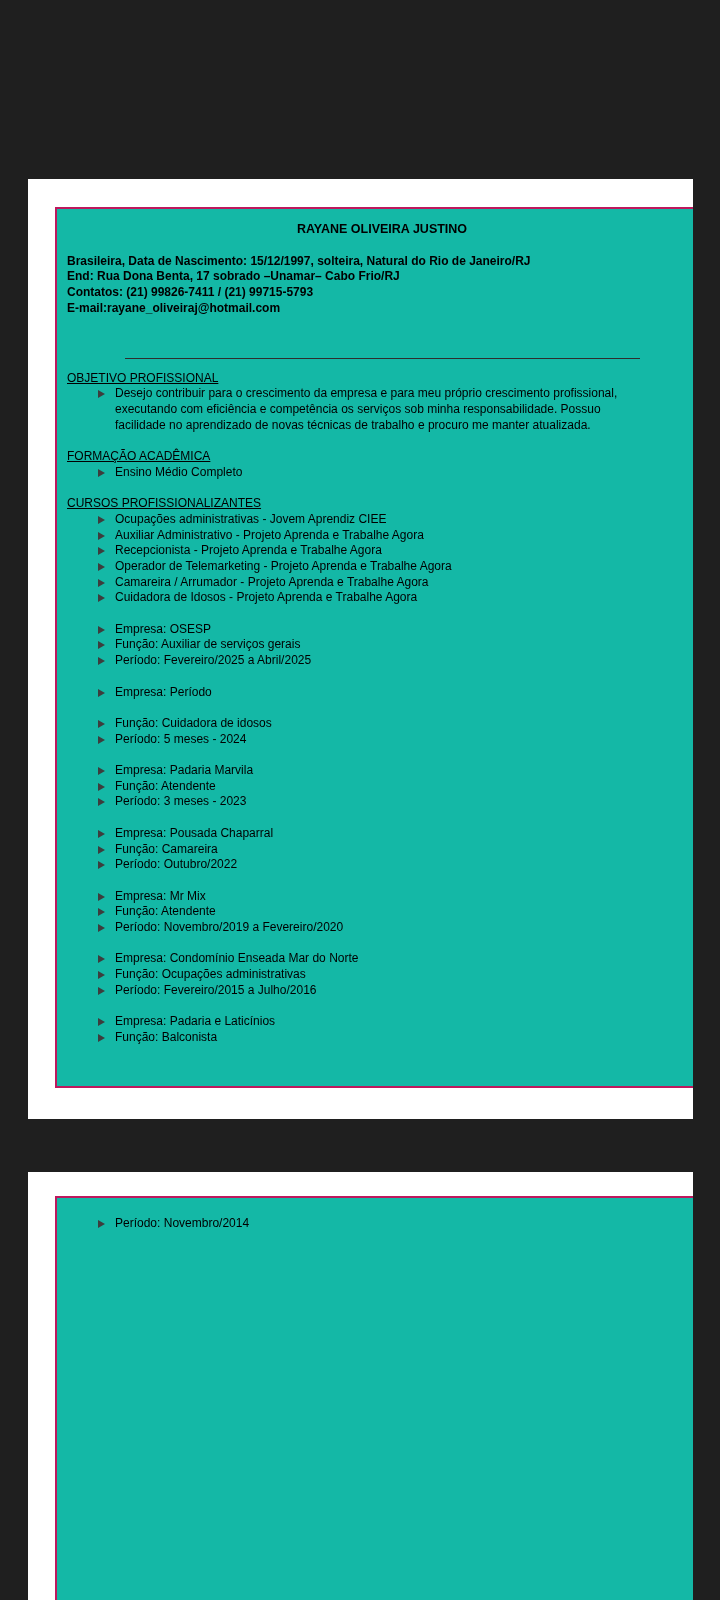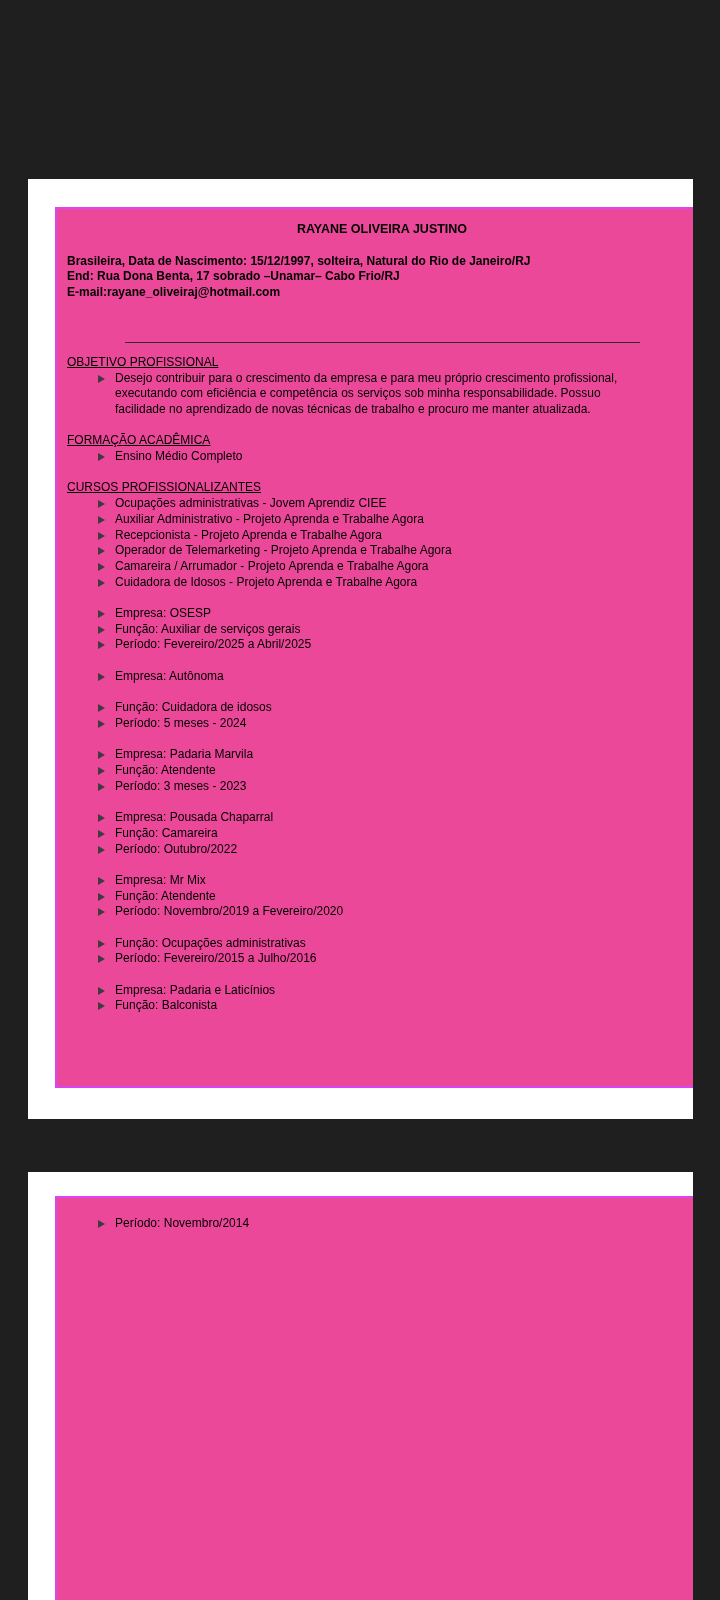--- a/index.html
+++ b/index.html
@@ -11,23 +11,23 @@
     font-family:"Liberation Sans","DejaVu Sans",sans-serif;
     color:#000;
   }
   .page{
     position:absolute;left:28px;width:665px;background:#fff;overflow:hidden;
   }
   .page1{top:179px;height:940px;}
   .page2{top:1172px;height:464px;}
   .doc-border{
     position:absolute;left:27px;width:658px;
-    border:2px solid #d946ef;
+    border:2px solid #be185d;
     box-sizing:border-box;
-    background:#ec4899;
+    background:#14b8a6;
   }
   .page1 .doc-border{top:28px;height:881px;}
   .page2 .doc-border{top:24px;height:620px;}
   .doc-inner{
     padding:12px 14px 0 10px;
     font-size:12px;line-height:15.7px;
   }
   .title{
     text-align:center;font-weight:bold;font-size:12.5px;
     margin:1px 0 16px 0;
@@ -58,20 +58,21 @@
 <body>
 
 <div class="page page1">
   <div class="doc-border">
     <div class="doc-inner">
 
       <div class="title">RAYANE OLIVEIRA JUSTINO</div>
 
       <div class="contact-line">Brasileira, Data de Nascimento: 15/12/1997, solteira, Natural do Rio de Janeiro/RJ</div>
       <div class="contact-line">End: Rua Dona Benta, 17 sobrado  –Unamar– Cabo Frio/RJ</div>
+      <div class="contact-line">Contatos: (21) 99826-7411 / (21) 99715-5793</div>
       <div class="contact-line">E-mail:rayane_oliveiraj@hotmail.com</div>
 
       <div class="separator"></div>
 
       <div class="section">
         <div class="heading">OBJETIVO PROFISSIONAL</div>
         <div class="row para-row">
           <span class="b"></span>
           <span class="txt">Desejo contribuir para o crescimento da empresa e para meu próprio crescimento profissional, executando com eficiência e competência os serviços sob minha responsabilidade. Possuo facilidade no aprendizado de novas técnicas de trabalho e procuro me manter atualizada.</span>
         </div>
@@ -126,21 +127,21 @@
           </div>
           <div class="row">
             <span class="b"></span>
             <span class="txt"><span class="lbl">Período:</span> <span>Fevereiro/2025 a Abril/2025</span></span>
           </div>
         </div>
 
         <div class="exp-group">
           <div class="row">
             <span class="b"></span>
-            <span class="txt"><span class="lbl">Empresa:</span> <span>Autônoma</span></span>
+            <span class="txt"><span class="lbl">Empresa:</span> <span>Período</span></span>
           </div>
         </div>
 
         <div class="exp-group">
           <div class="row">
             <span class="b"></span>
             <span class="txt"><span class="lbl">Função:</span> <span>Cuidadora de idosos</span></span>
           </div>
           <div class="row">
             <span class="b"></span>
@@ -187,20 +188,24 @@
             <span class="b"></span>
             <span class="txt"><span class="lbl">Função:</span> <span>Atendente</span></span>
           </div>
           <div class="row">
             <span class="b"></span>
             <span class="txt"><span class="lbl">Período:</span> <span>Novembro/2019 a Fevereiro/2020</span></span>
           </div>
         </div>
 
         <div class="exp-group">
+          <div class="row">
+            <span class="b"></span>
+            <span class="txt"><span class="lbl">Empresa:</span> <span>Condomínio Enseada Mar do Norte</span></span>
+          </div>
           <div class="row">
             <span class="b"></span>
             <span class="txt"><span class="lbl">Função:</span> <span>Ocupações administrativas</span></span>
           </div>
           <div class="row">
             <span class="b"></span>
             <span class="txt"><span class="lbl">Período:</span> <span>Fevereiro/2015 a Julho/2016</span></span>
           </div>
         </div>
 

